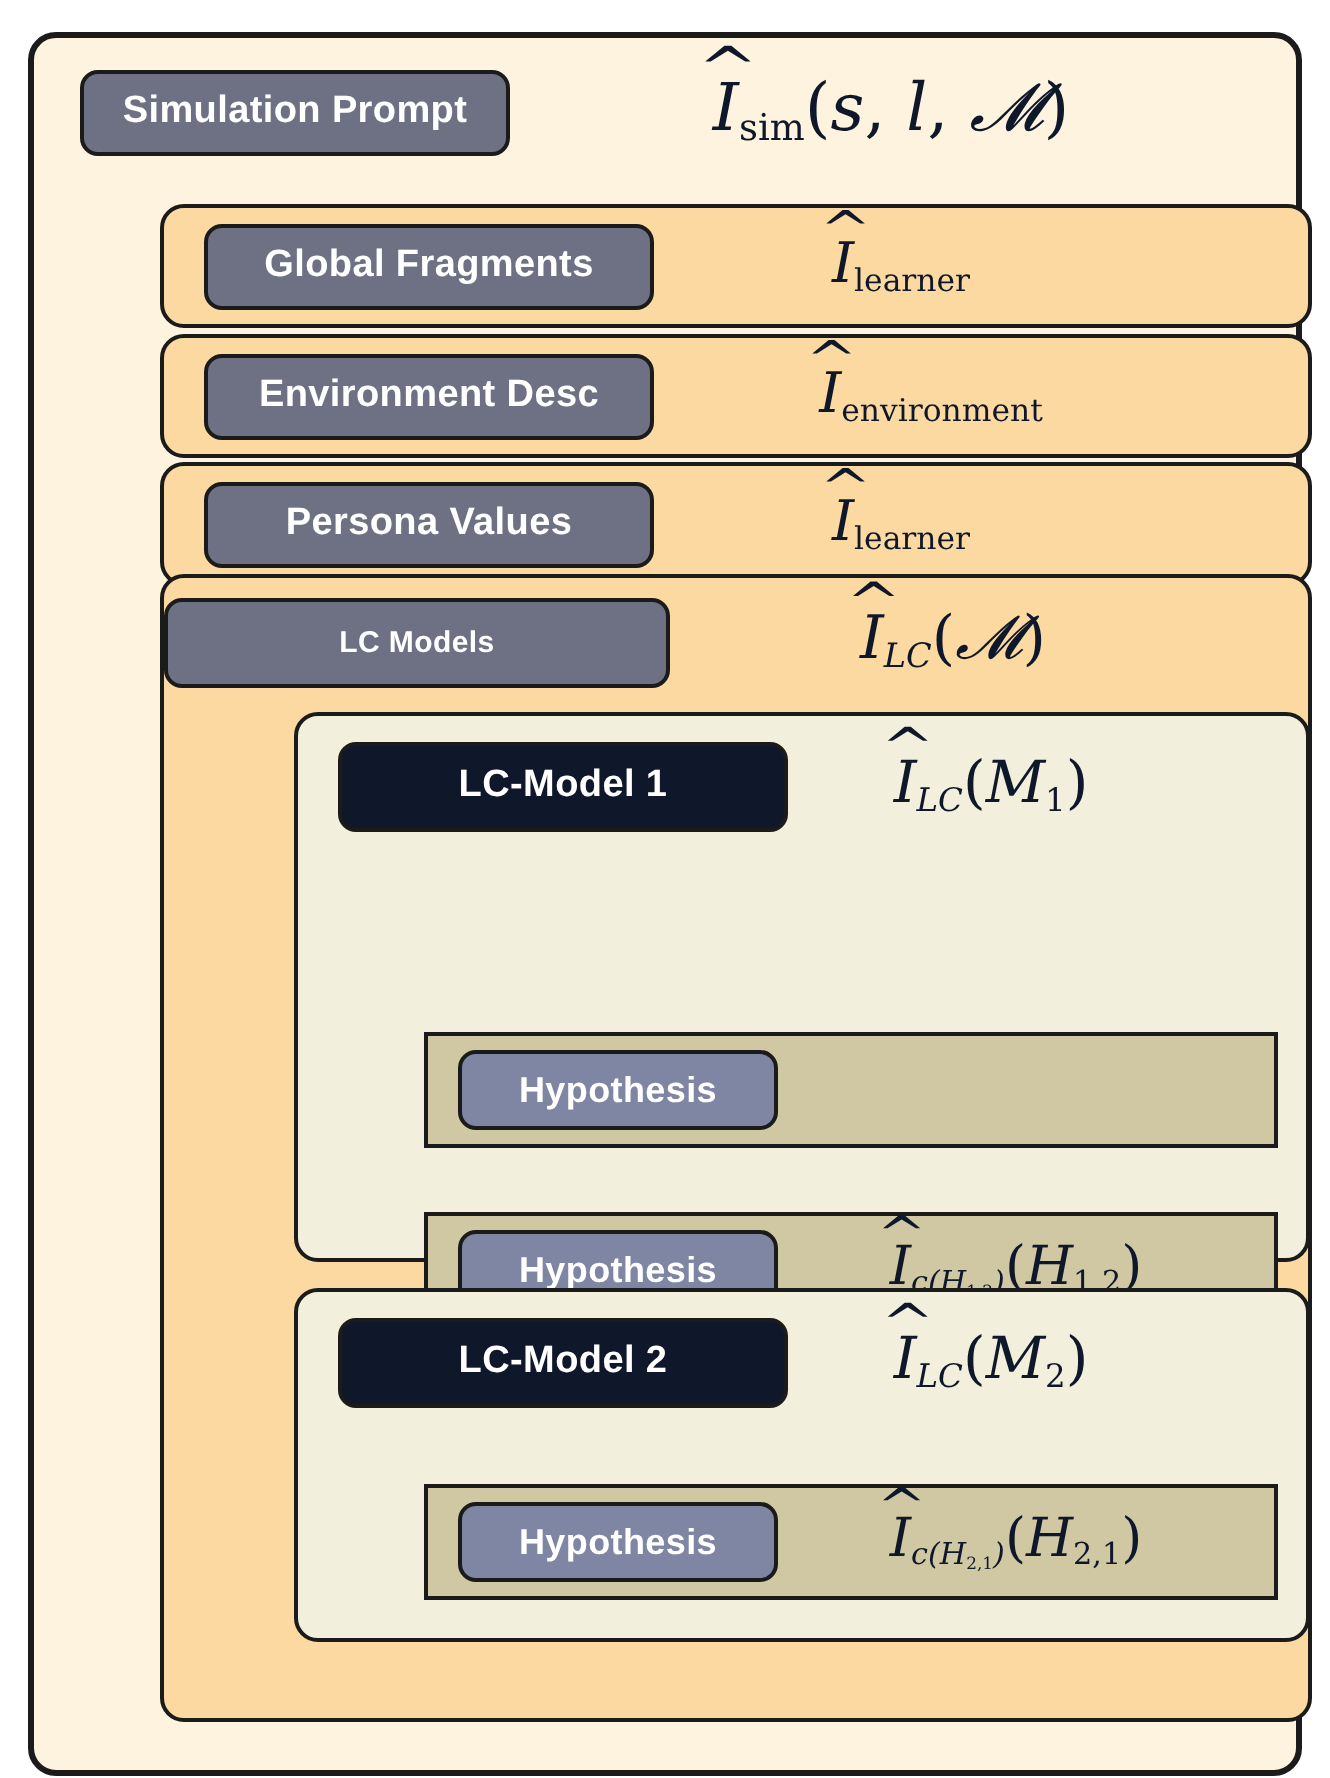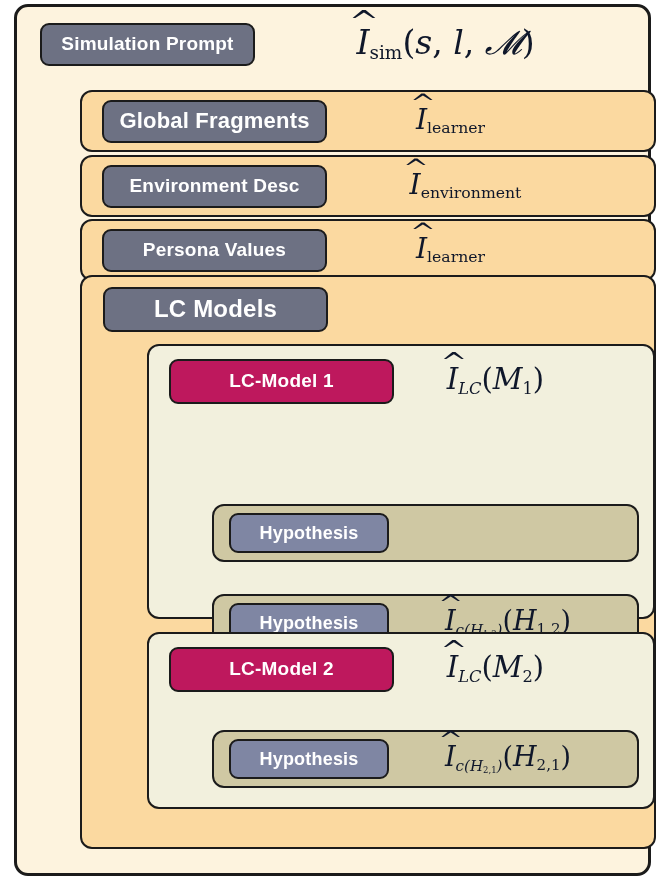--- a/index.html
+++ b/index.html
@@ -11,21 +11,21 @@
     width: 665px;
     height: 889px;
     font-family: "Liberation Sans", sans-serif;
     overflow: hidden;
   }
 
   
   .outer {
     position: absolute;
     left: 14px;
-    top: 4px;
+    top: 16px;
     width: 637px;
     height: 872px;
     box-sizing: border-box;
     background: #fdf3de;
     border: 3px solid #1b1b1b;
     border-radius: 14px;
   }
 
   .row {
     position: relative;
@@ -46,21 +46,21 @@
     border: 2.5px solid #1b1b1b;
     border-radius: 9px;
     font-weight: bold;
     letter-spacing: .2px;
     display: flex;
     align-items: center;
     justify-content: center;
     text-align: center;
     white-space: nowrap;
   }
-  .chip-dark  { background: #be185d; }
+  .chip-dark  { background: #0f172a; }
   .chip-blue  { background: #7f86a3; }
 
   
   .math {
     flex: 1;
     text-align: center;
     font-family: "DejaVu Serif", serif;
     color: #0f172a;
     line-height: 1;
     white-space: nowrap;
@@ -137,24 +137,23 @@
     background: #fbd9a0;
   }
   #lc-models-header {
     position: absolute;
     left: 0; top: 0;
     width: 576px; height: 64px;
     display: flex;
     align-items: center;
   }
   #lc-models-chip {
-    margin-left: 21px;
-    width: 225px;
+    width: 253px;
     height: 45px;
-    font-size: 24px;
+    font-size: 15px;
   }
   #lc-models-math { font-size: 30px; padding-right: 40px; }
 
   #model1-box {
     position: absolute;
     left: 65px; top: 67px;
     width: 508px; height: 275px;
     box-sizing: border-box;
     border: 2.5px solid #1b1b1b;
     border-radius: 12px;
@@ -184,21 +183,21 @@
   }
   .model-math { font-size: 29px; padding-right: 56px; }
 
   .hyp-row {
     position: absolute;
     left: 63px;
     width: 427px;
     height: 58px;
     box-sizing: border-box;
     border: 2.5px solid #1b1b1b;
-    border-radius: 12px;
+    border-radius: 0;
     background: #cfc8a3;
     display: flex;
     align-items: center;
   }
   .hyp-chip {
     margin-left: 15px;
     width: 160px;
     height: 40px;
     font-size: 18px;
   }
@@ -214,21 +213,21 @@
 <div class="outer">
 
   <div id="sim-prompt-header">
     <div class="chip" id="sim-prompt-chip">Simulation Prompt</div>
     <div class="math" id="sim-prompt-math">
       <span class="hat">I</span><sub class="s">sim</sub>(<span class="mi">s</span>, <span class="mi">l</span>, <span class="cal">𝓜</span>)
     </div>
   </div>
 
   <div class="row lvl1" id="global-row">
-    <div class="chip" style="margin-left:20px;width:225px;height:43px;font-size:22px;">Global Fragments</div>
+    <div class="chip" style="margin-left:20px;width:225px;height:43px;font-size:19px;">Global Fragments</div>
     <div class="math" style="font-size:28px;padding-right:80px;">
       <span class="hat">I</span><sub class="s">learner</sub>
     </div>
   </div>
 
   <div class="row lvl1" id="persona-row">
     <div class="chip" style="margin-left:20px;width:225px;height:43px;font-size:19px;">Persona Values</div>
     <div class="math" style="font-size:28px;padding-right:80px;">
       <span class="hat">I</span><sub class="s">learner</sub>
     </div>
@@ -238,20 +237,23 @@
     <div class="chip" style="margin-left:20px;width:225px;height:43px;font-size:19px;">Environment Desc</div>
     <div class="math" style="font-size:28px;padding-right:50px;">
       <span class="hat">I</span><sub class="s">environment</sub>
     </div>
   </div>
 
   <div id="lc-models-box">
 
     <div id="lc-models-header">
       <div class="chip" id="lc-models-chip">LC Models</div>
+      <div class="math" id="lc-models-math">
+        <span class="hat">I</span><sub class="si">LC</sub>(<span class="cal">𝓜</span>)
+      </div>
     </div>
 
     <div id="model1-box">
       <div class="model-header">
         <div class="chip chip-dark model-chip">LC-Model 1</div>
         <div class="math model-math">
           <span class="hat">I</span><sub class="si">LC</sub>(<span class="mi">M</span><sub class="s">1</sub>)
         </div>
       </div>
 

